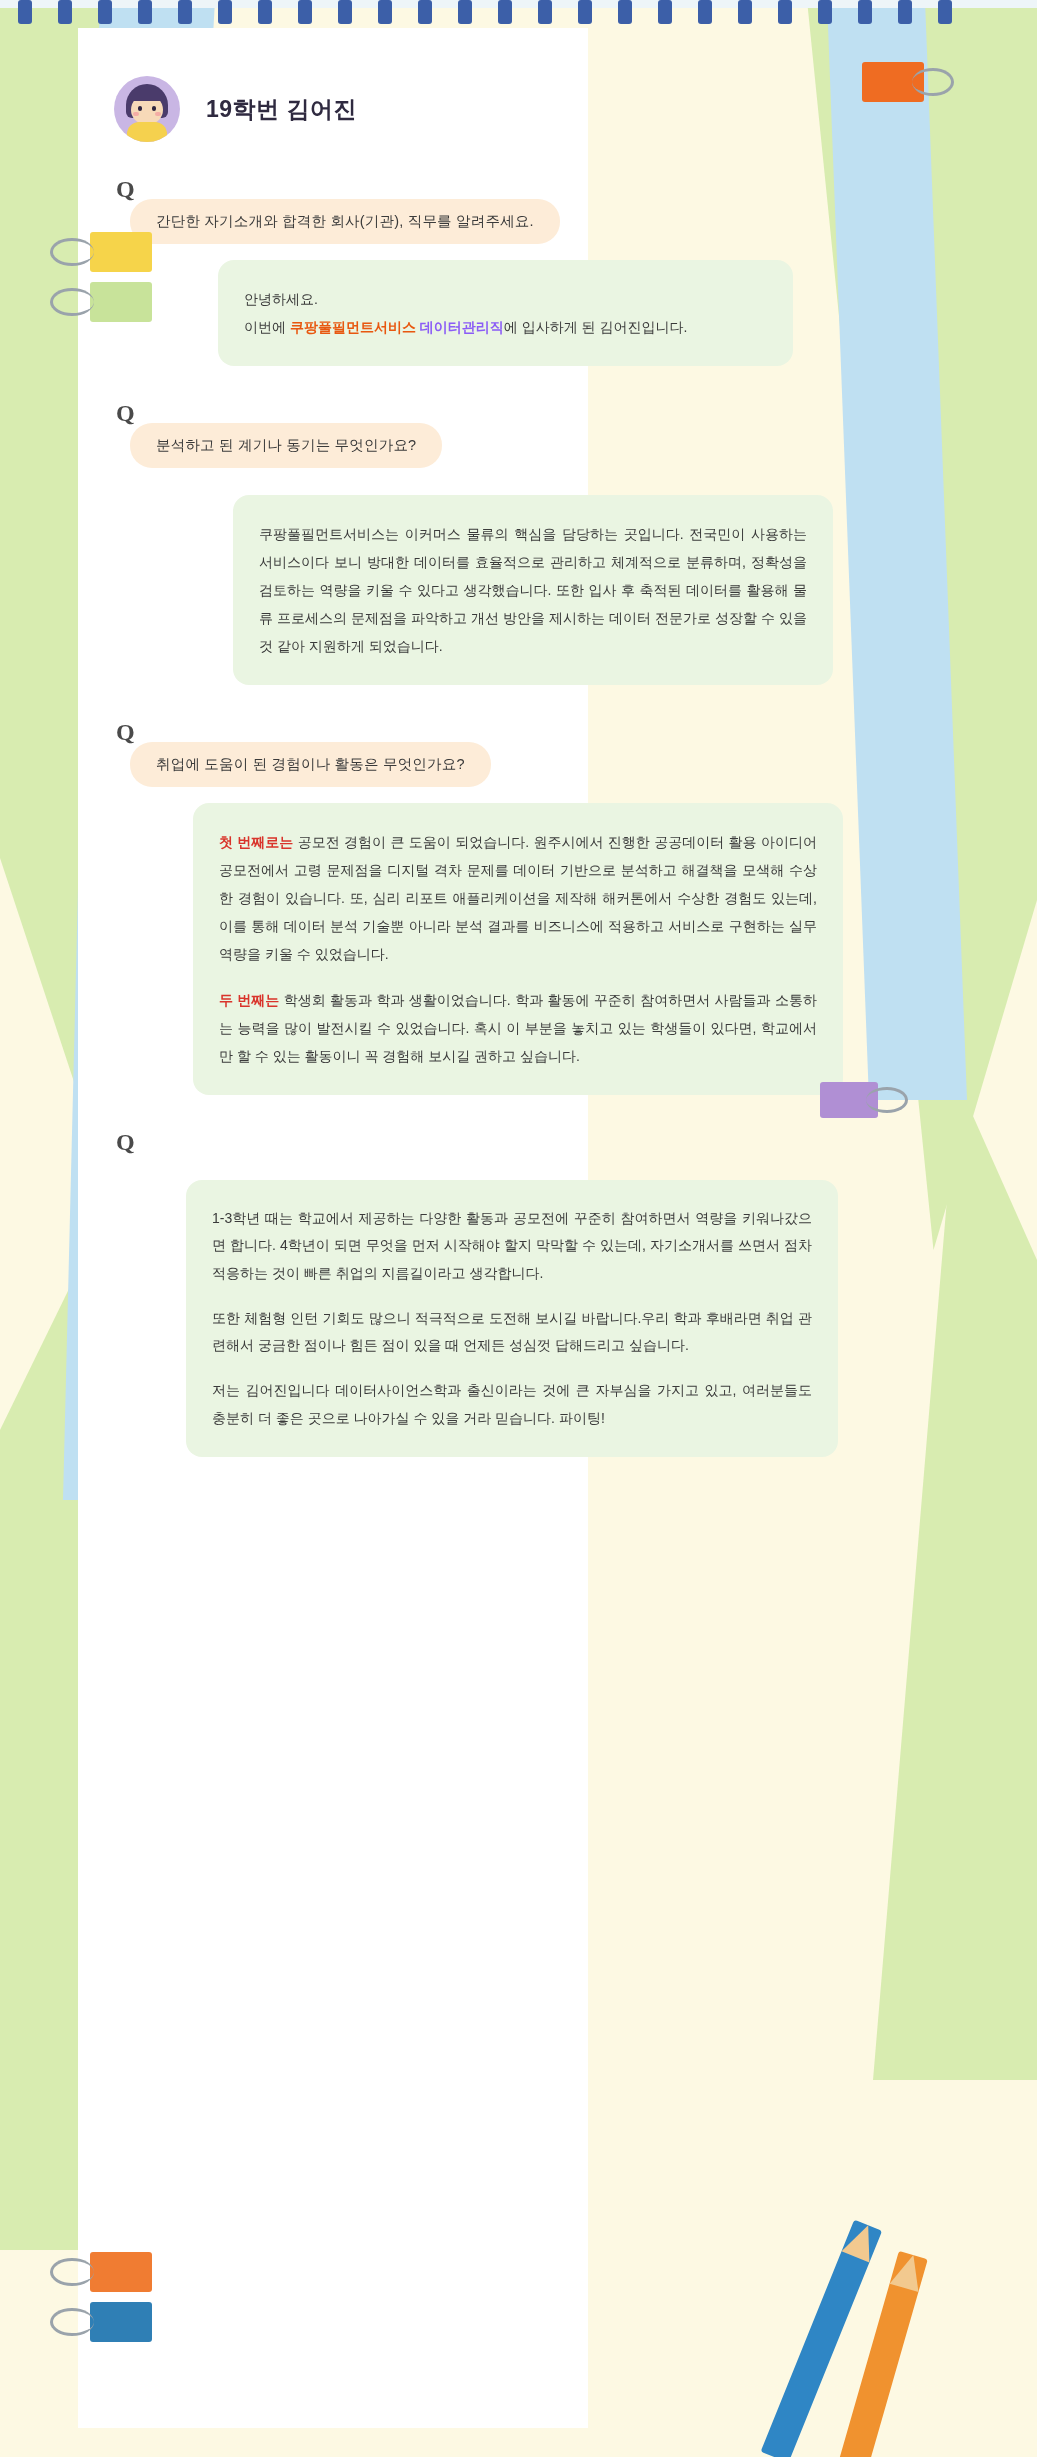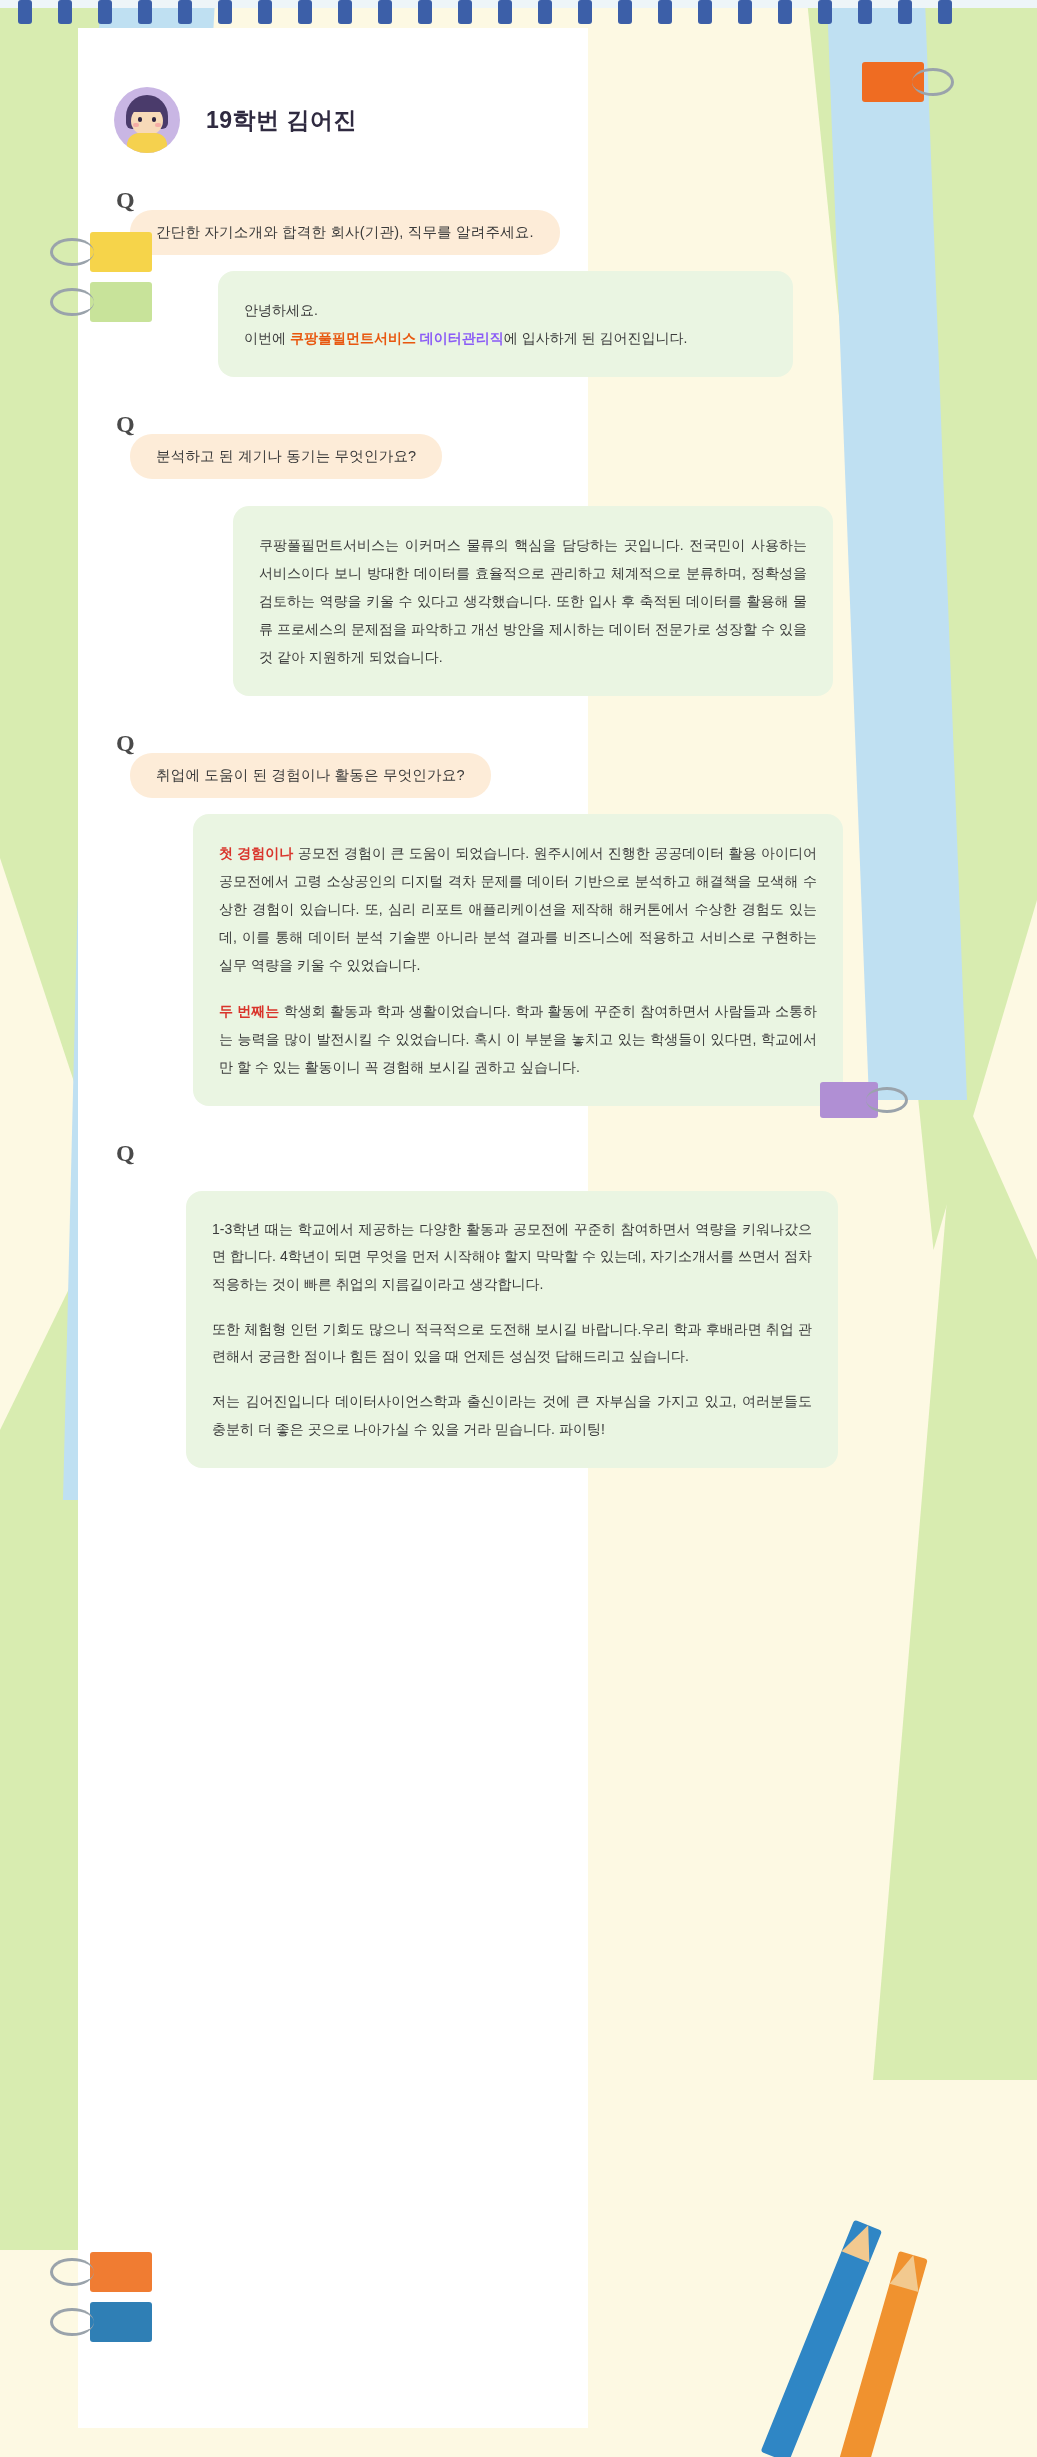--- a/index.html
+++ b/index.html
@@ -70,21 +70,21 @@
     background:#ffffff; z-index:10;
     box-shadow:0 0 0 0 rgba(0,0,0,0);
   }
   
   .page2 {
     position:absolute; left:78px; top:28px; width:510px; height:2400px;
     background:#fff; z-index:9;
   }
 
   .content {
-    position:absolute; left:78px; top:39px; width:865px; z-index:20;
+    position:absolute; left:78px; top:28px; width:865px; z-index:20;
     padding:0;
   }
 
   
   .header {
     display:flex; align-items:center; gap:26px;
     padding:48px 0 0 36px;
   }
   .avatar {
     width:66px; height:66px; border-radius:50%;
@@ -313,21 +313,21 @@
         <div class="q-mark">Q</div>
         <div><div class="question">분석하고 된 계기나 동기는 무엇인가요?</div></div>
         <div class="answer mid">
           <p><span>쿠팡풀필먼트서비스는 이커머스 물류의 핵심을 담당하는 곳입니다. 전국민이 사용하는 서비스이다 보니 방대한 데이터를 효율적으로 관리하고 체계적으로 분류하며, 정확성을 검토하는 역량을 키울 수 있다고 생각했습니다. 또한 입사 후 축적된 데이터를 활용해 물류 프로세스의 문제점을 파악하고 개선 방안을 제시하는 데이터 전문가로 성장할 수 있을 것 같아 지원하게 되었습니다.</span></p>
         </div>
       </div>
       <div class="q-block">
         <div class="q-mark">Q</div>
         <div><div class="question">취업에 도움이 된 경험이나 활동은 무엇인가요?</div></div>
         <div class="answer wide">
-          <p><span class="hl-red">첫 경험이나</span><span> 공모전 경험이 큰 도움이 되었습니다. 원주시에서 진행한 공공데이터 활용 아이디어 공모전에서 고령 소상공인의 디지털 격차 문제를 데이터 기반으로 분석하고 해결책을 모색해 수상한 경험이 있습니다. 또, 심리 리포트 애플리케이션을 제작해 해커톤에서 수상한 경험도 있는데, 이를 통해 데이터 분석 기술뿐 아니라 분석 결과를 비즈니스에 적용하고 서비스로 구현하는 실무 역량을 키울 수 있었습니다.</span></p>
+          <p><span class="hl-red">첫 번째로는</span><span> 공모전 경험이 큰 도움이 되었습니다. 원주시에서 진행한 공공데이터 활용 아이디어 공모전에서 고령 문제점을 디지털 격차 문제를 데이터 기반으로 분석하고 해결책을 모색해 수상한 경험이 있습니다. 또, 심리 리포트 애플리케이션을 제작해 해커톤에서 수상한 경험도 있는데, 이를 통해 데이터 분석 기술뿐 아니라 분석 결과를 비즈니스에 적용하고 서비스로 구현하는 실무 역량을 키울 수 있었습니다.</span></p>
           <p><span class="hl-red">두 번째는</span><span> 학생회 활동과 학과 생활이었습니다. 학과 활동에 꾸준히 참여하면서 사람들과 소통하는 능력을 많이 발전시킬 수 있었습니다. 혹시 이 부분을 놓치고 있는 학생들이 있다면, 학교에서만 할 수 있는 활동이니 꼭 경험해 보시길 권하고 싶습니다.</span></p>
         </div>
       </div>
       <div class="q-block">
         <div class="q-mark">Q</div>
         <div class="answer last">
           <p><span>1-3학년 때는 학교에서 제공하는 다양한 활동과 공모전에 꾸준히 참여하면서 역량을 키워나갔으면 합니다. 4학년이 되면 무엇을 먼저 시작해야 할지 막막할 수 있는데, 자기소개서를 쓰면서 점차 적응하는 것이 빠른 취업의 지름길이라고 생각합니다.</span></p>
           <p><span>또한 체험형 인턴 기회도 많으니 적극적으로 도전해 보시길 바랍니다.우리 학과 후배라면 취업 관련해서 궁금한 점이나 힘든 점이 있을 때 언제든 성심껏 답해드리고 싶습니다.</span></p>
           <p><span>저는 김어진입니다 데이터사이언스학과 출신이라는 것에 큰 자부심을 가지고 있고, 여러분들도 충분히 더 좋은 곳으로 나아가실 수 있을 거라 믿습니다.  파이팅!</span></p>
         </div>

